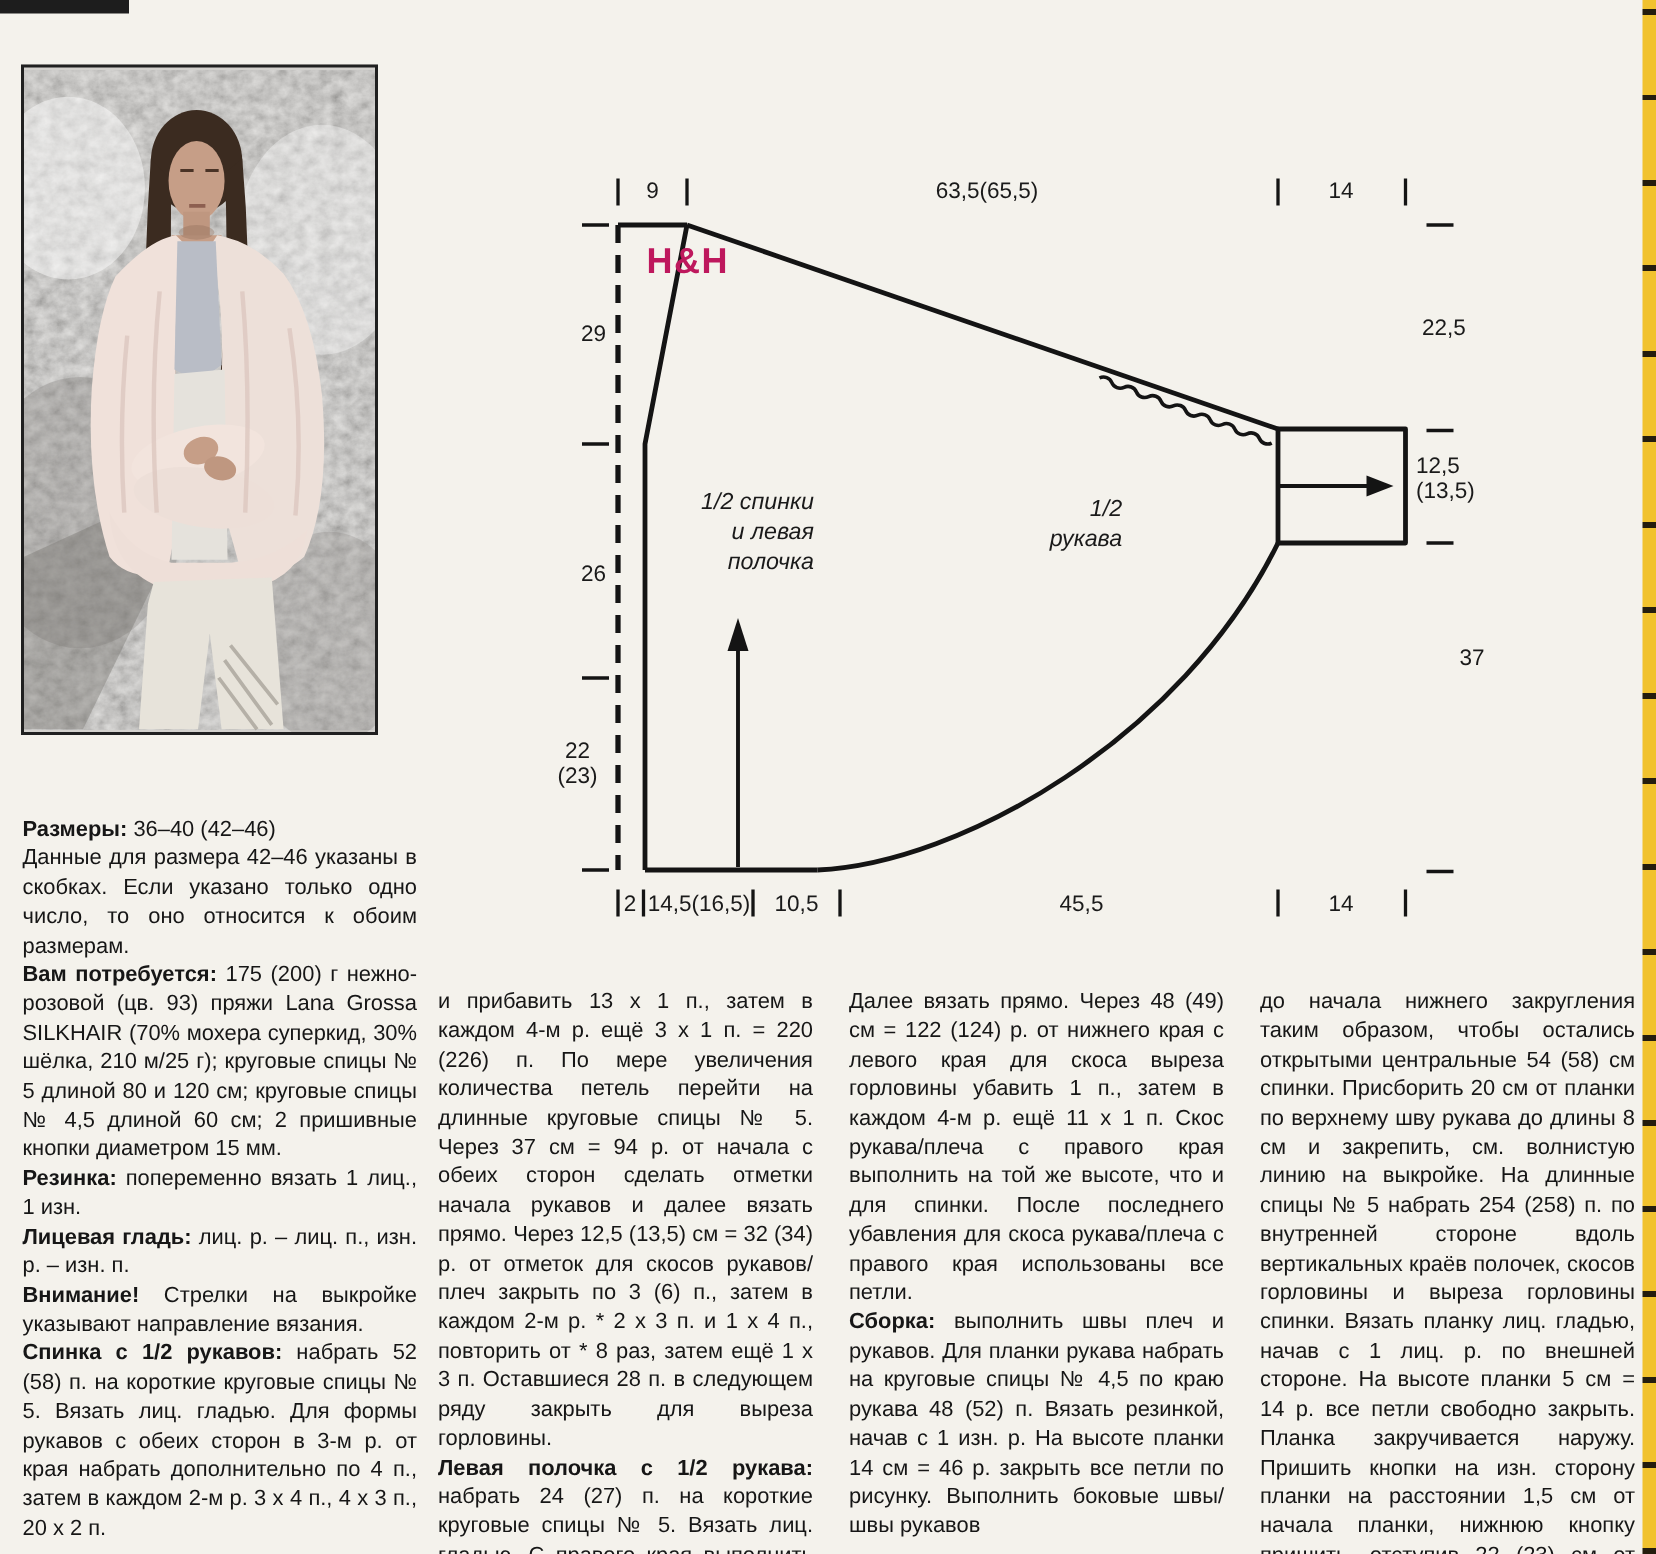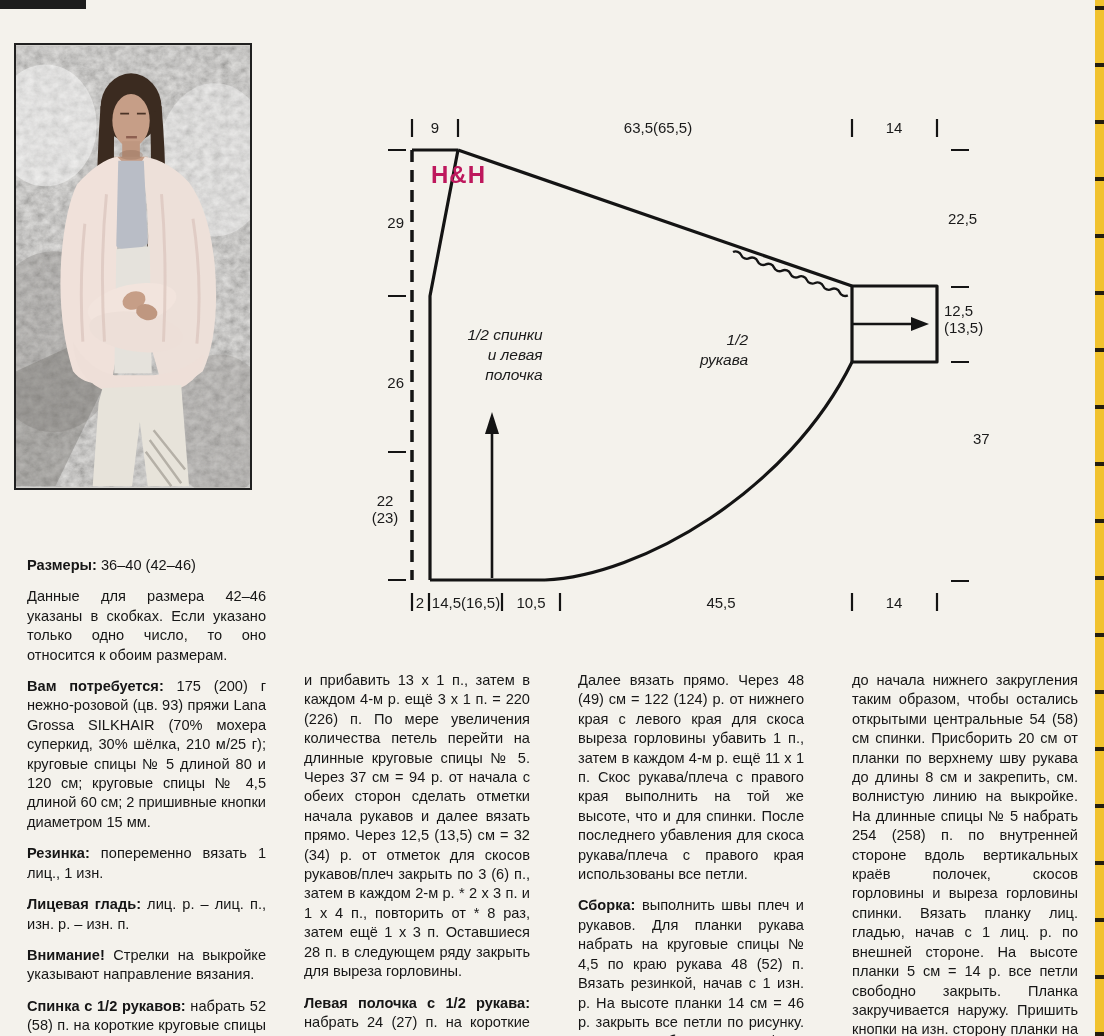--- a/index.html
+++ b/index.html
@@ -49,21 +49,21 @@
   .dim.right{text-align:right;}
   .area-label{
     position:absolute;font-style:italic;font-size:15.5px;line-height:20px;
     text-align:right;transform:translateX(-50%);white-space:pre-line;color:#1a1a1a;
   }
   
   .col{
     position:absolute;text-align:justify;
     font-size:14.6px;line-height:19.4px;color:#161616;
   }
-  .col p{margin:12px;}
+  .col p{margin:0;}
   .col b{font-weight:bold;}
   #col1{left:15px;top:544px;width:263px;}
   #col2{left:292px;top:659px;width:250px;}
   #col3{left:566px;top:659px;width:250px;}
   #col4{left:840px;top:659px;width:250px;}
 </style>
 </head>
 <body>
 
 <div class="page">

